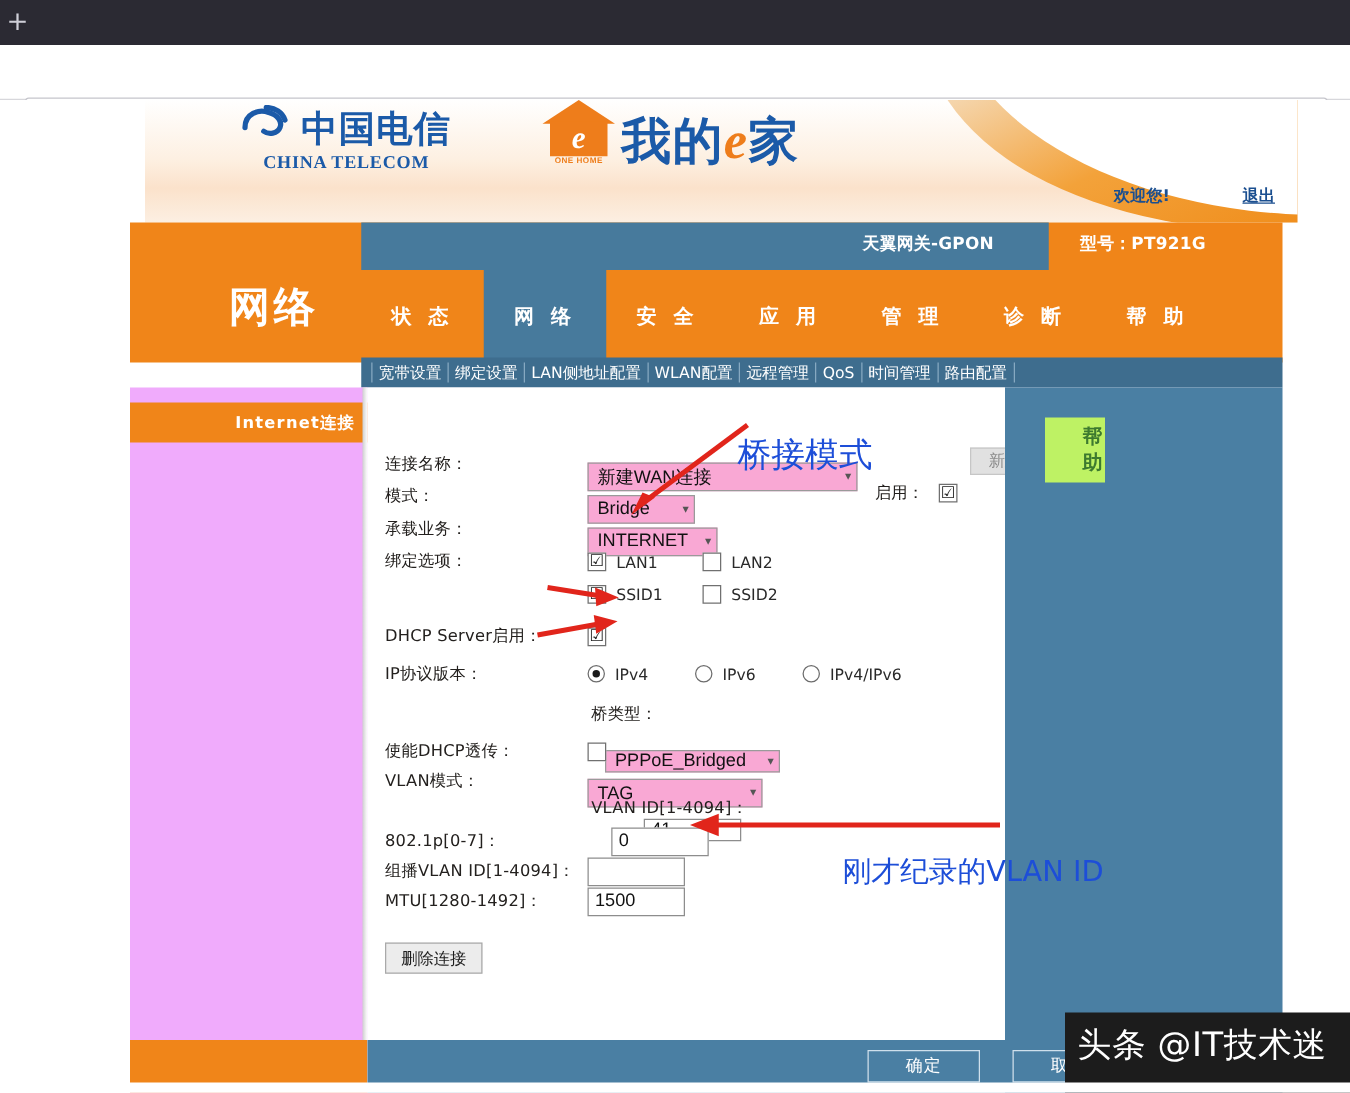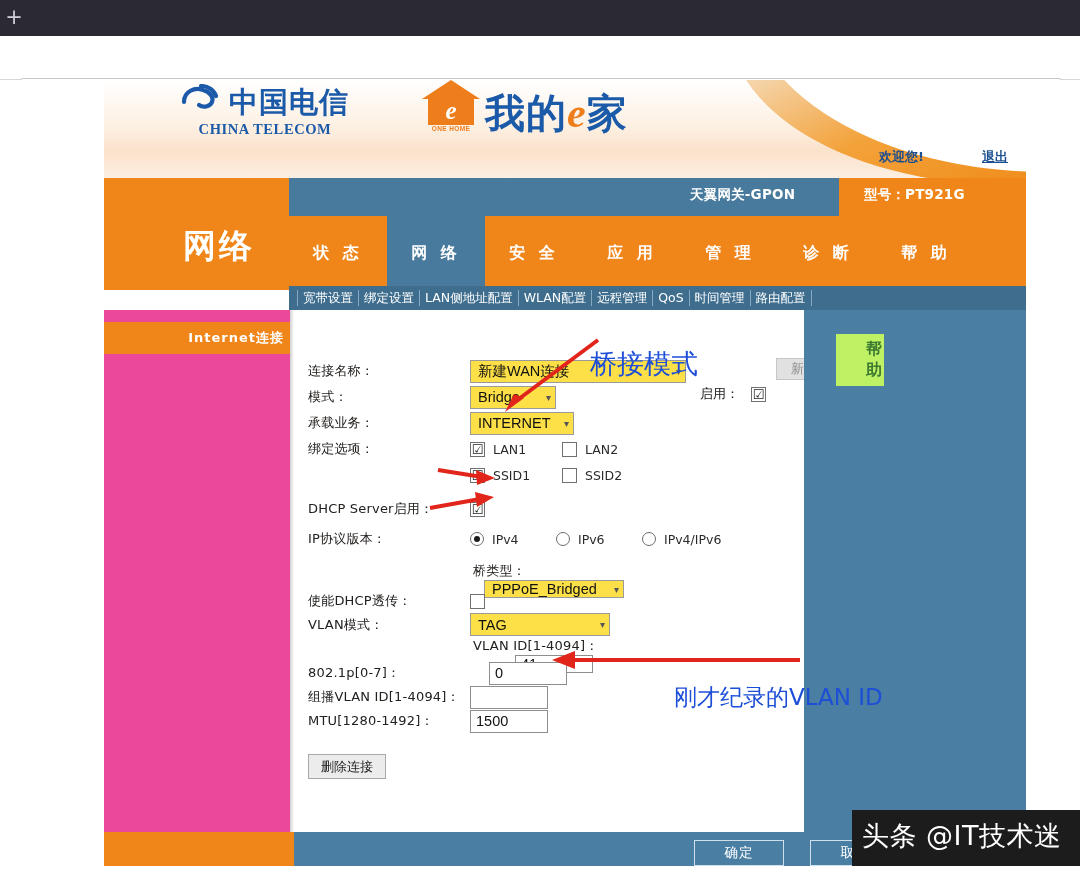--- a/index.html
+++ b/index.html
@@ -49,21 +49,21 @@
     background: #ffffff; overflow: hidden;
   }
   
   #router {
     position: absolute; left: 104px; top: 0; width: 922px; height: 794px;
     background: #ffffff;
   }
 
   
   #logo-banner {
-    position: absolute; left: 0; top: 0; width: 922px; height: 98px;
+    position: absolute; left: 12px; top: 0; width: 922px; height: 98px;
     background: linear-gradient(180deg,#ffffff 0%,#fdf0e2 48%,#fbe2cb 72%,#fcefe2 100%);
     overflow: hidden;
   }
   #banner-swoosh {
     position: absolute; right: -40px; top: -70px; width: 330px; height: 190px;
     background: linear-gradient(160deg,#f6f2ec 0%,#f3a23a 55%,#ef8a17 100%);
     border-bottom-left-radius: 100% 100%;
     transform: rotate(-6deg);
   }
   #banner-swoosh2 {
@@ -176,21 +176,21 @@
     cursor: pointer; white-space: nowrap;
   }
   .subnav-item.first { border-left: 1px solid #86a9c1; }
 
   
   #content-area {
     position: absolute; left: 0; top: 230px; width: 922px; height: 564px;
   }
   #left-panel {
     position: absolute; left: 0; top: 0; width: 190px; height: 564px;
-    background: #ec4899;
+    background: #f0abfc;
   }
   #left-panel-header {
     position: absolute; left: 0; top: 12px; width: 190px; height: 32px;
     background: #f08519; display: flex; align-items: center; justify-content: flex-end;
     padding-right: 10px;
     font-family: "DejaVu Sans", sans-serif; font-size: 13px; font-weight: bold;
     color: #ffffff; letter-spacing: 1px;
   }
   #left-panel-footer {
     position: absolute; left: 0; bottom: 0; width: 190px; height: 42px;
@@ -229,24 +229,24 @@
 
   
   #form-inner { position: absolute; left: 14px; top: 48px; width: 492px; }
   .frow { position: relative; height: 26px; display: flex; align-items: center; }
   .flabel {
     width: 162px; flex: 0 0 auto;
     font-family: "DejaVu Sans", sans-serif; font-size: 13px; color: #23201e;
     letter-spacing: 0.2px; white-space: nowrap;
   }
   .fselect {
-    border: 1px solid #9a9a9a; background: #fde047; height: 23px;
+    border: 1px solid #9a9a9a; background: #f9a8d4; height: 23px;
     display: inline-flex; align-items: center; padding: 0 4px 0 7px;
     font-family: "Liberation Sans", sans-serif; font-size: 14.5px; color: #111;
-    cursor: pointer; white-space: nowrap;
+    cursor: pointer; white-space: nowrap; margin-top: 20px;
   }
   .fselect .caret {
     margin-left: auto; padding-left: 10px; color: #555; font-size: 10px;
     font-family: "DejaVu Sans", sans-serif;
   }
   .ftext {
     border: 1px solid #8d8d8d; background: #ffffff; height: 23px; width: 78px;
     display: flex; align-items: center; padding-left: 5px;
     font-family: "Liberation Sans", sans-serif; font-size: 14.5px; color: #111;
   }

